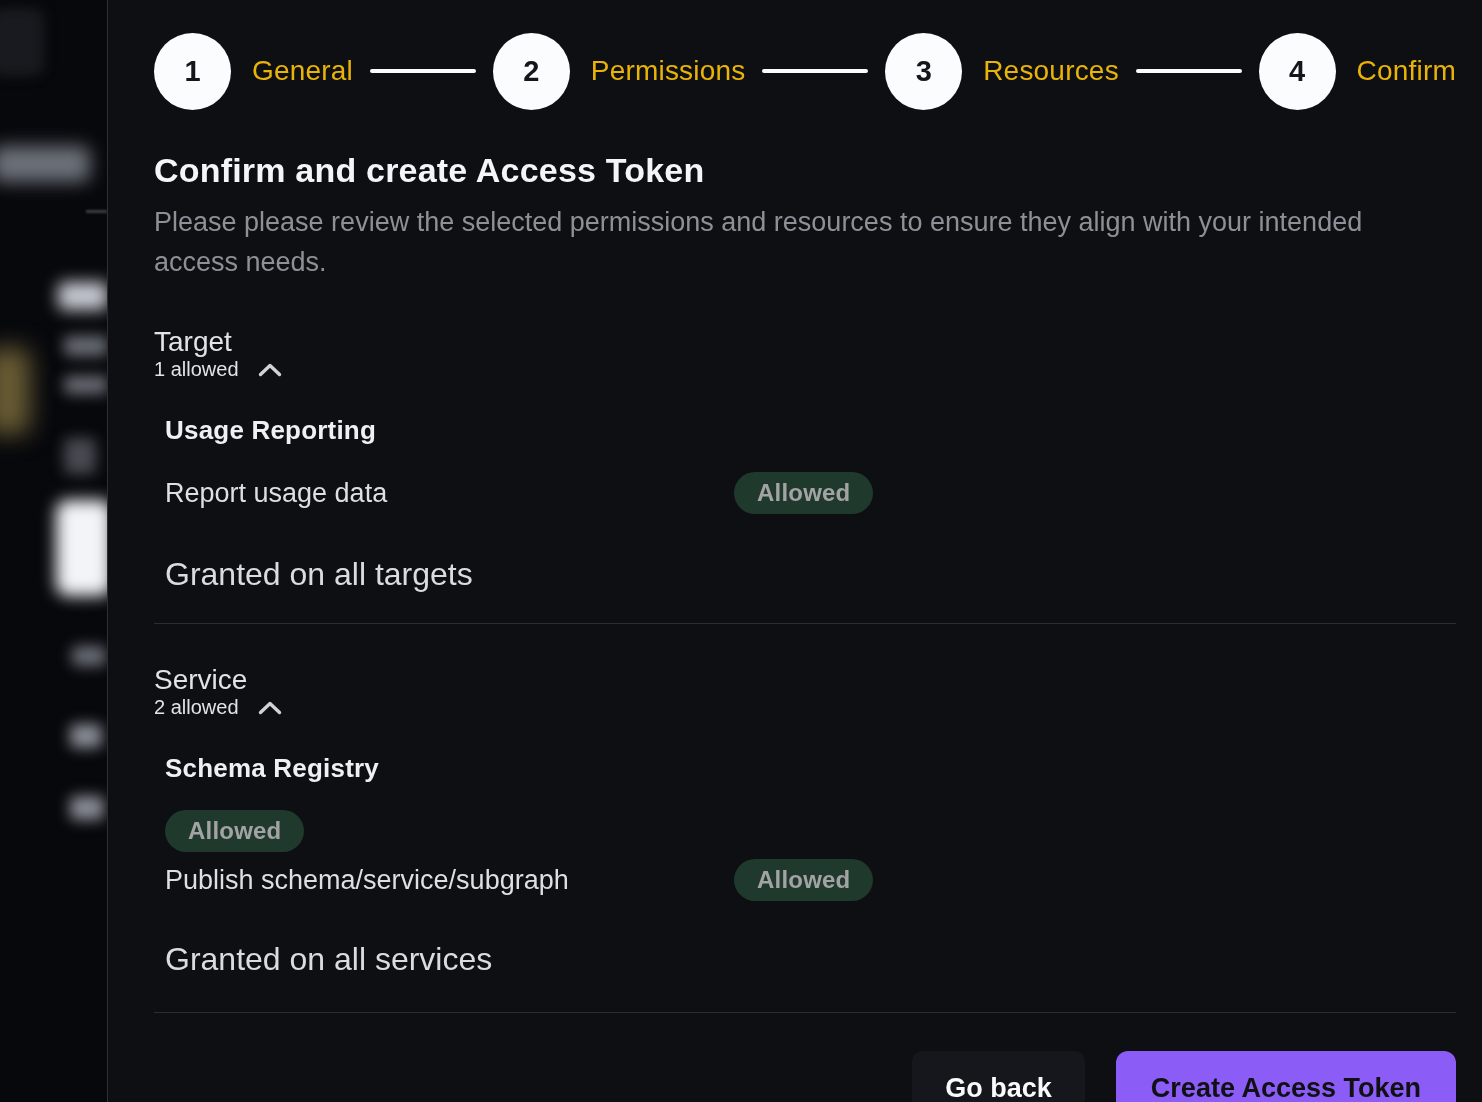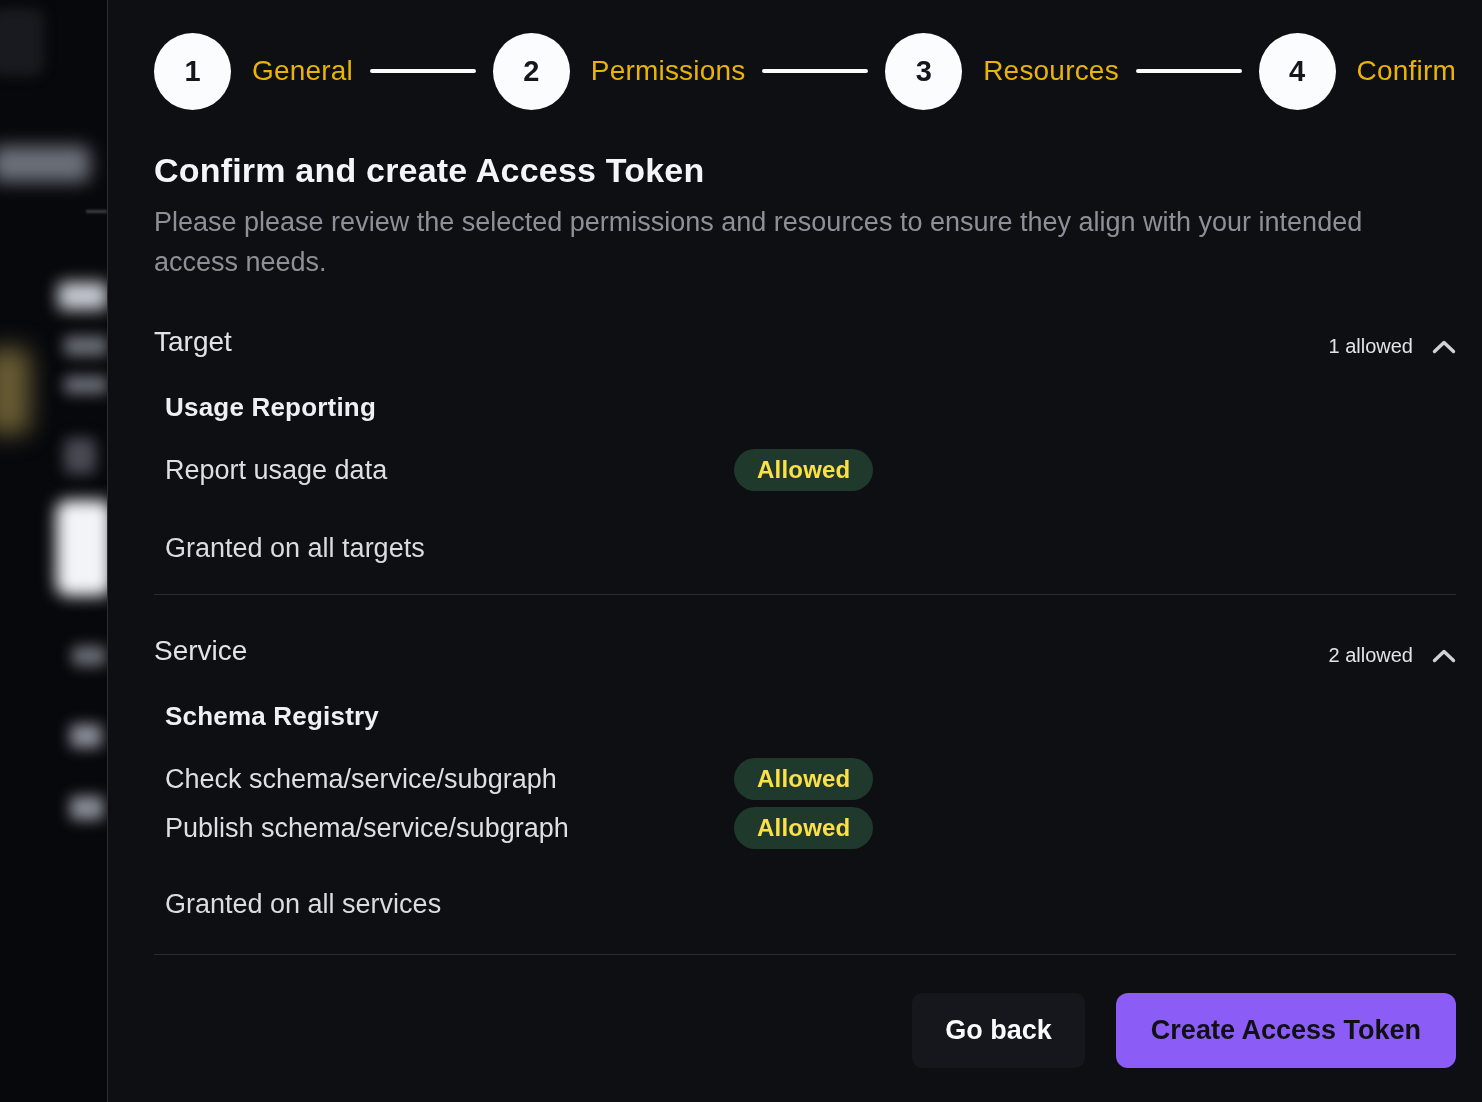--- a/index.html
+++ b/index.html
@@ -46,37 +46,37 @@
     font-size:29px; font-weight:700; flex:none;
   }
   .step-label { margin-left:21px; font-size:28px; color:#eab308; letter-spacing:.2px; white-space:nowrap; }
   .step-line { flex:1; height:4px; background:#fbfcfe; border-radius:2px; margin:0 17px; min-width:60px; }
 
   
   .page-title { margin-top:41px; font-size:34px; font-weight:700; color:#f4f5f7; letter-spacing:.2px; }
   .page-subtitle { margin-top:12px; font-size:27px; line-height:40px; color:#8d9096; max-width:1240px; font-weight:400; }
 
   
-  .section-header { margin-top:44px; display:flex; justify-content:space-between; align-items:flex-end; }
+  .section-header { margin-top:44px; display:flex; justify-content:space-between; align-items:flex-start;flex-direction:column; }
   .section-name { font-size:28px; color:#e0e3e7; }
   .section-count { display:flex; align-items:center; gap:19px; font-size:20px; color:#e0e3e7; cursor:pointer; }
   .chevron { width:24px; height:15px; display:block; }
 
   .group { margin-left:11px; }
   .group-title { margin-top:34px; font-size:26px; font-weight:700; color:#eef0f2; letter-spacing:.2px; }
   .perm-row { display:flex; align-items:center; margin-top:26px; height:42px; }
   .perm-row + .perm-row { margin-top:7px; }
   .perm-label { width:569px; flex:none; font-size:27px; color:#dcdfe3; }
   .badge {
-    background:#1f3a2d; color:#fde047;
+    background:#1f3a2d; color:#a3a3a3;
     font-weight:700; font-size:24px;
     padding:7px 23px; border-radius:999px;
     letter-spacing:.2px;
   }
-  .granted-note { margin-left:11px; margin-top:42px; font-size:27px; color:#d9dce0; }
+  .granted-note { margin-left:11px; margin-top:42px; font-size:32px; color:#d9dce0; }
 
   .divider { border:none; border-top:1px solid #2c2d31; margin-top:30px; }
   .divider-footer { margin-top:34px; }
 
   
   .footer { display:flex; justify-content:flex-end; align-items:center; gap:31px; padding-top:38px; }
   .btn { font-family:"Liberation Sans", sans-serif; font-size:27px; font-weight:700; border:none; border-radius:10px; cursor:pointer; }
   .btn-secondary { background:#16171c; color:#fafbfc; padding:22px 33px; }
   .btn-primary { background:#8b5cf6; color:#101114; padding:22px 35px; border-radius:12px; }
 </style>
@@ -150,21 +150,20 @@
     <div class="section-count">
       <span>2 allowed</span>
       <svg class="chevron" viewBox="0 0 24 15" fill="none">
         <path d="M2.5 12.5 L12 3.5 L21.5 12.5" stroke="#cfd2d7" stroke-width="3.4" stroke-linecap="round" stroke-linejoin="round"></path>
       </svg>
     </div>
   </div>
   <div class="group">
     <div class="group-title">Schema Registry</div>
     <div class="perm-row">
-      <div class="perm-label">Check schema/service/subgraph</div>
       <span class="badge">Allowed</span>
     </div>
     <div class="perm-row">
       <div class="perm-label">Publish schema/service/subgraph</div>
       <span class="badge">Allowed</span>
     </div>
   </div>
   <div class="granted-note" style="margin-top:40px;">Granted on all services</div>
 
   <hr class="divider divider-footer">

